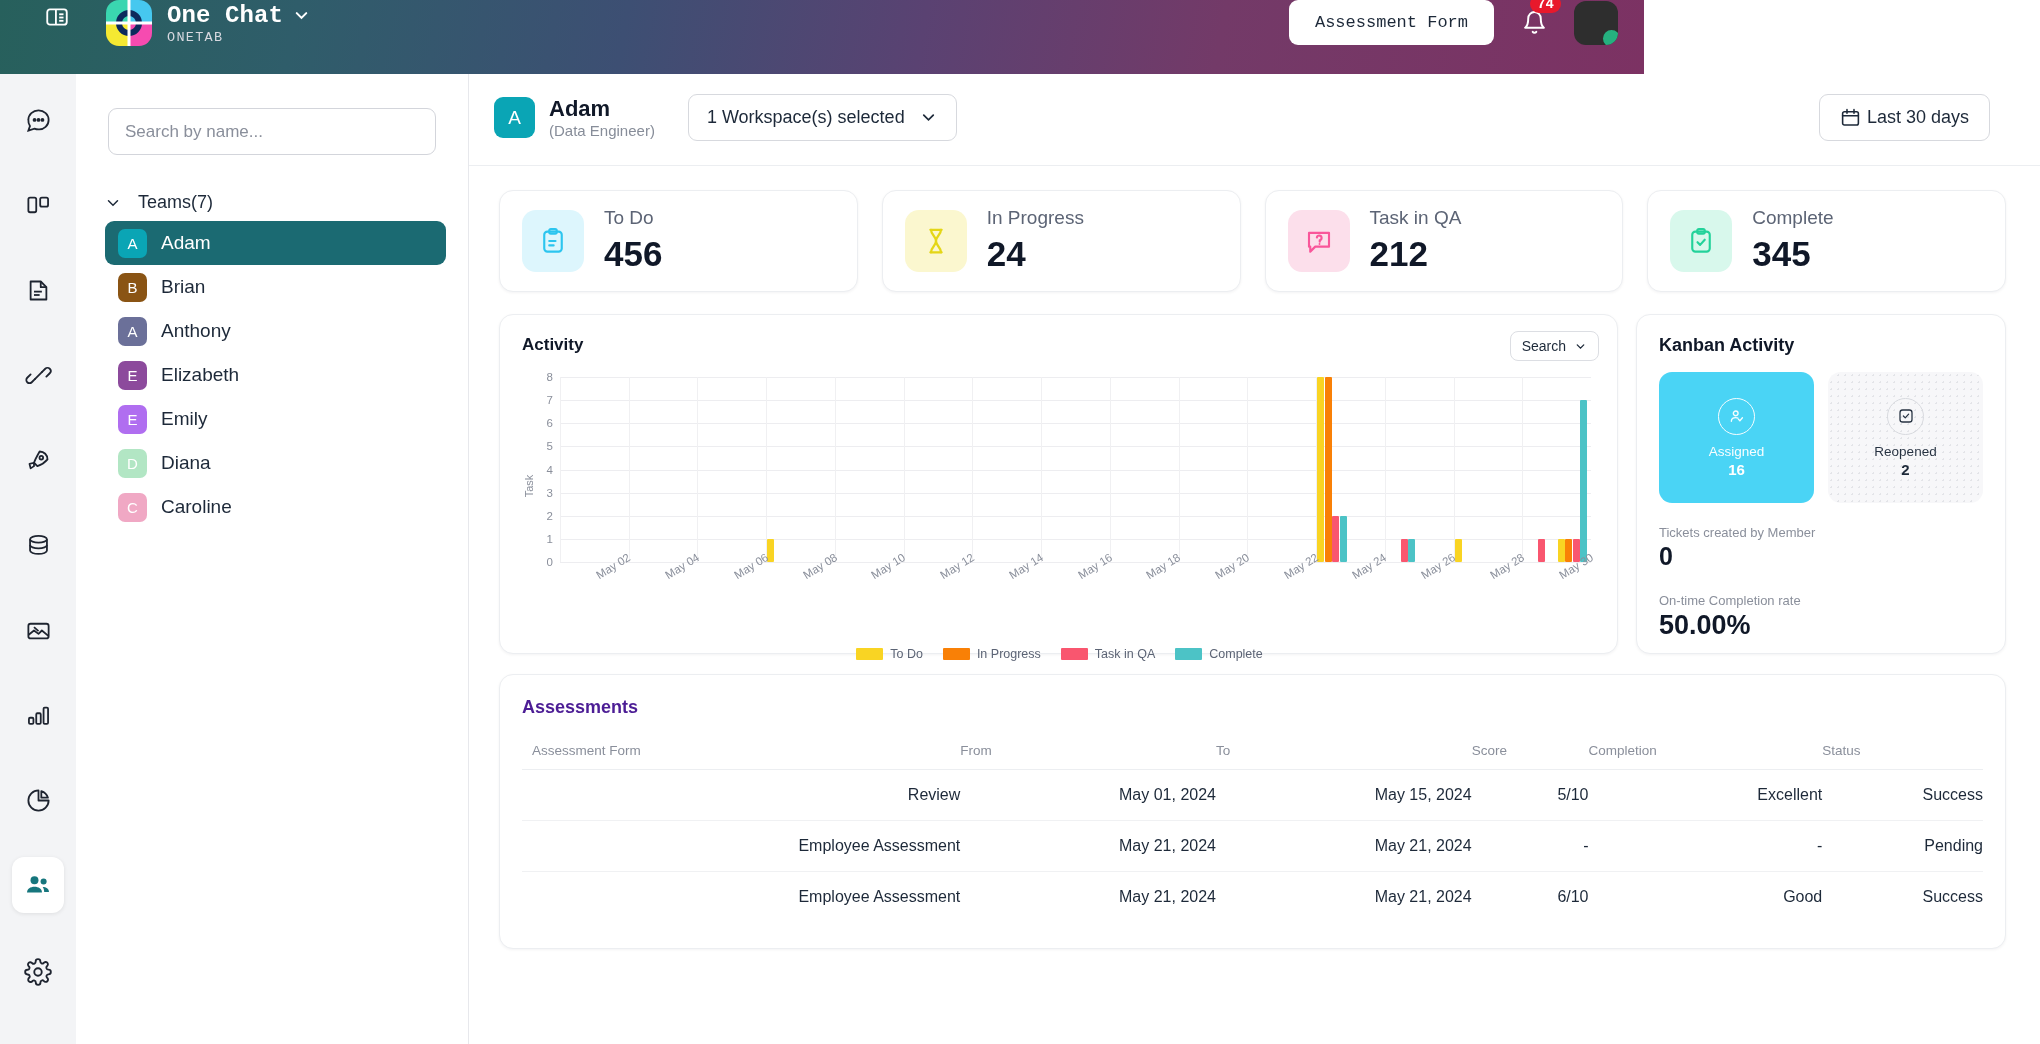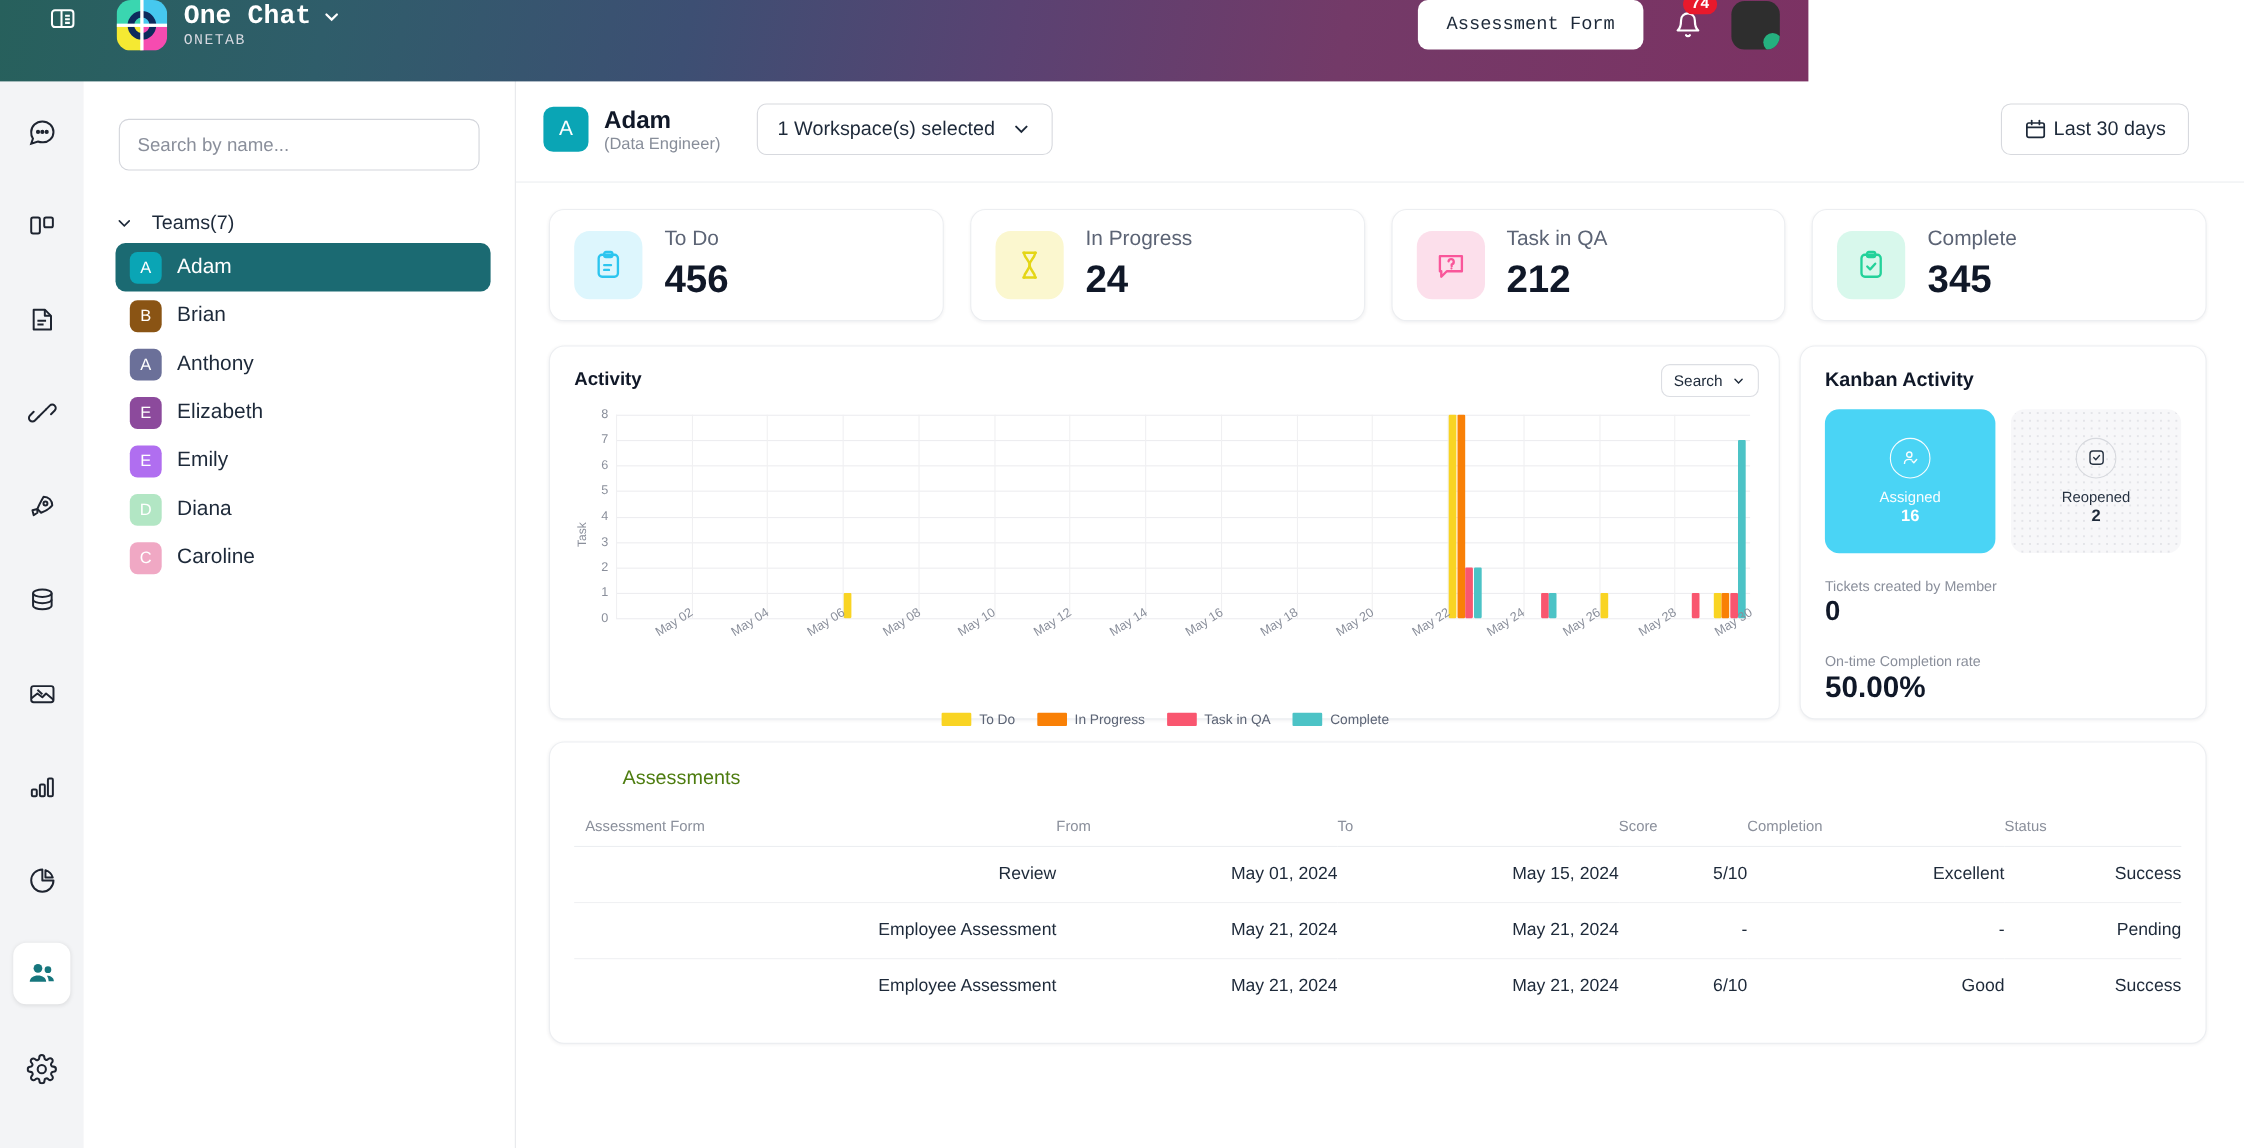--- a/index.html
+++ b/index.html
@@ -211,21 +211,21 @@
   .kt-sub { font-size: 14px; font-weight: 700; }
   .k-metric-label { font-size: 13px; color: #8a8f9b; margin-top: 22px; }
   .k-metric-value { font-size: 25px; font-weight: 700; color: #101828; margin-top: 2px; }
   .k-metric-value.big { font-size: 27px; }
 
   
   .assess-card {
     margin-top: 20px; background: #fff; border: 1px solid #eceef1; border-radius: 14px;
     box-shadow: 0 1px 3px rgba(16,24,40,.05); padding: 22px 22px 26px 22px;
   }
-  .assess-title { font-size: 18px; font-weight: 400; color: #4d7c0f; margin-bottom: 14px; margin-left: 44px; }
+  .assess-title { font-size: 18px; font-weight: 700; color: #4c1d95; margin-bottom: 14px; }
   table { width: 100%; border-collapse: collapse; }
   thead th {
     text-align: left; font-size: 13.5px; font-weight: 400; color: #8a8f9b;
     padding: 11px 0 11px 0; border-bottom: 1px solid #eceef1;
   }
   tbody td {
     font-size: 16px; color: #1d2939; padding: 16px 0; border-bottom: 1px solid #f0f1f3; text-align: right;
   }
   tbody tr:last-child td { border-bottom: none; }
   .col-form { width: 30%; padding-left: 10px !important; }

